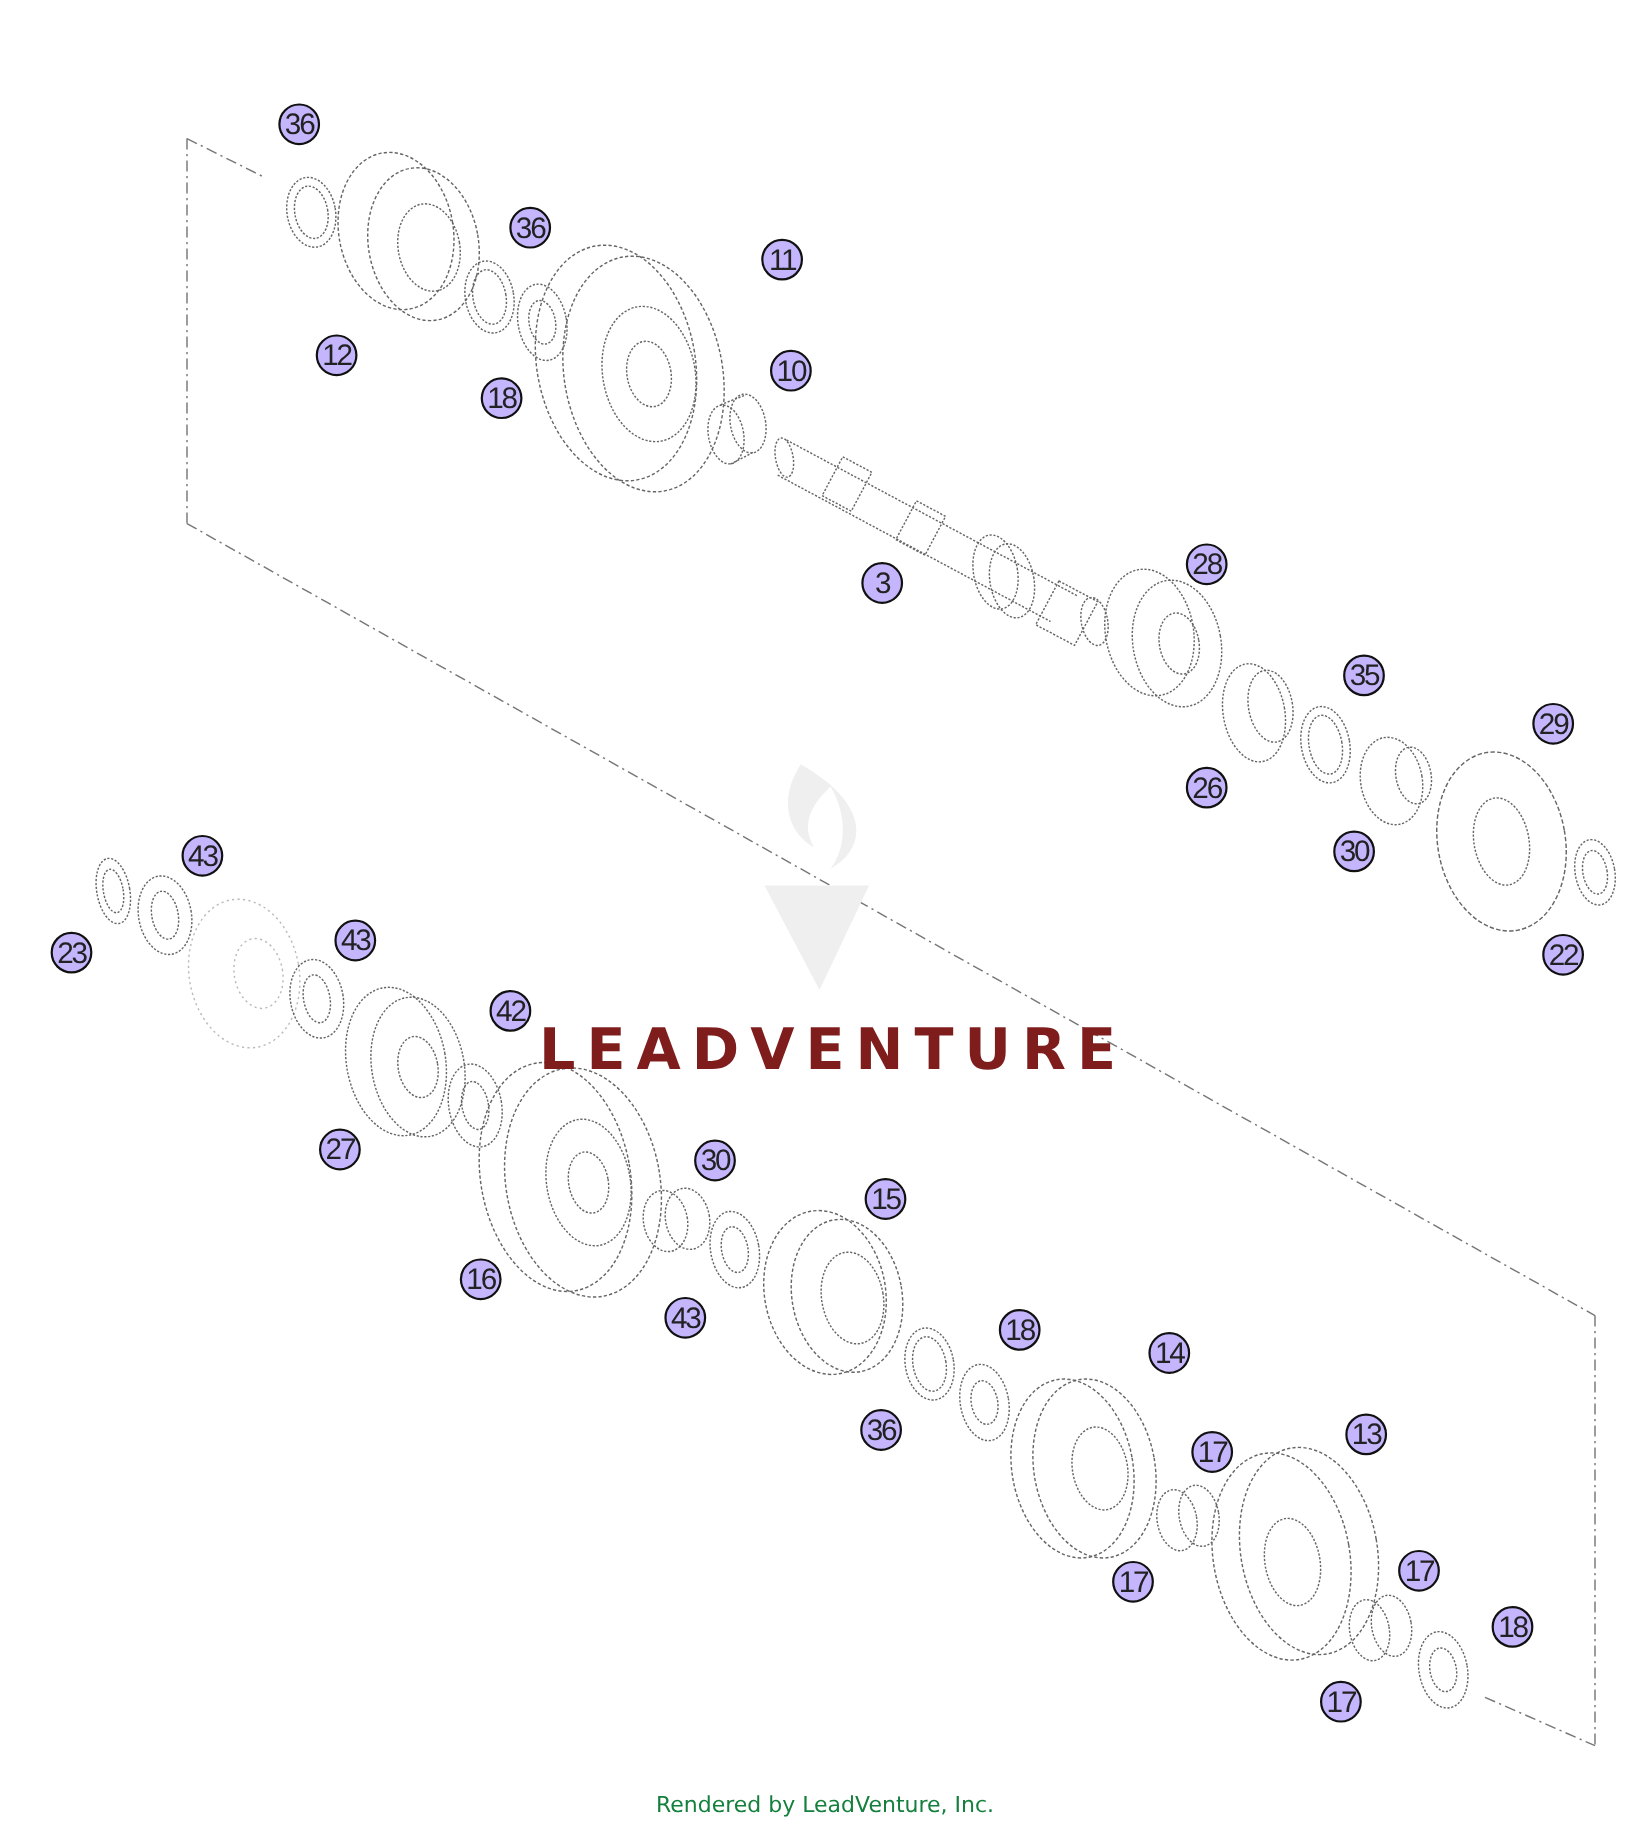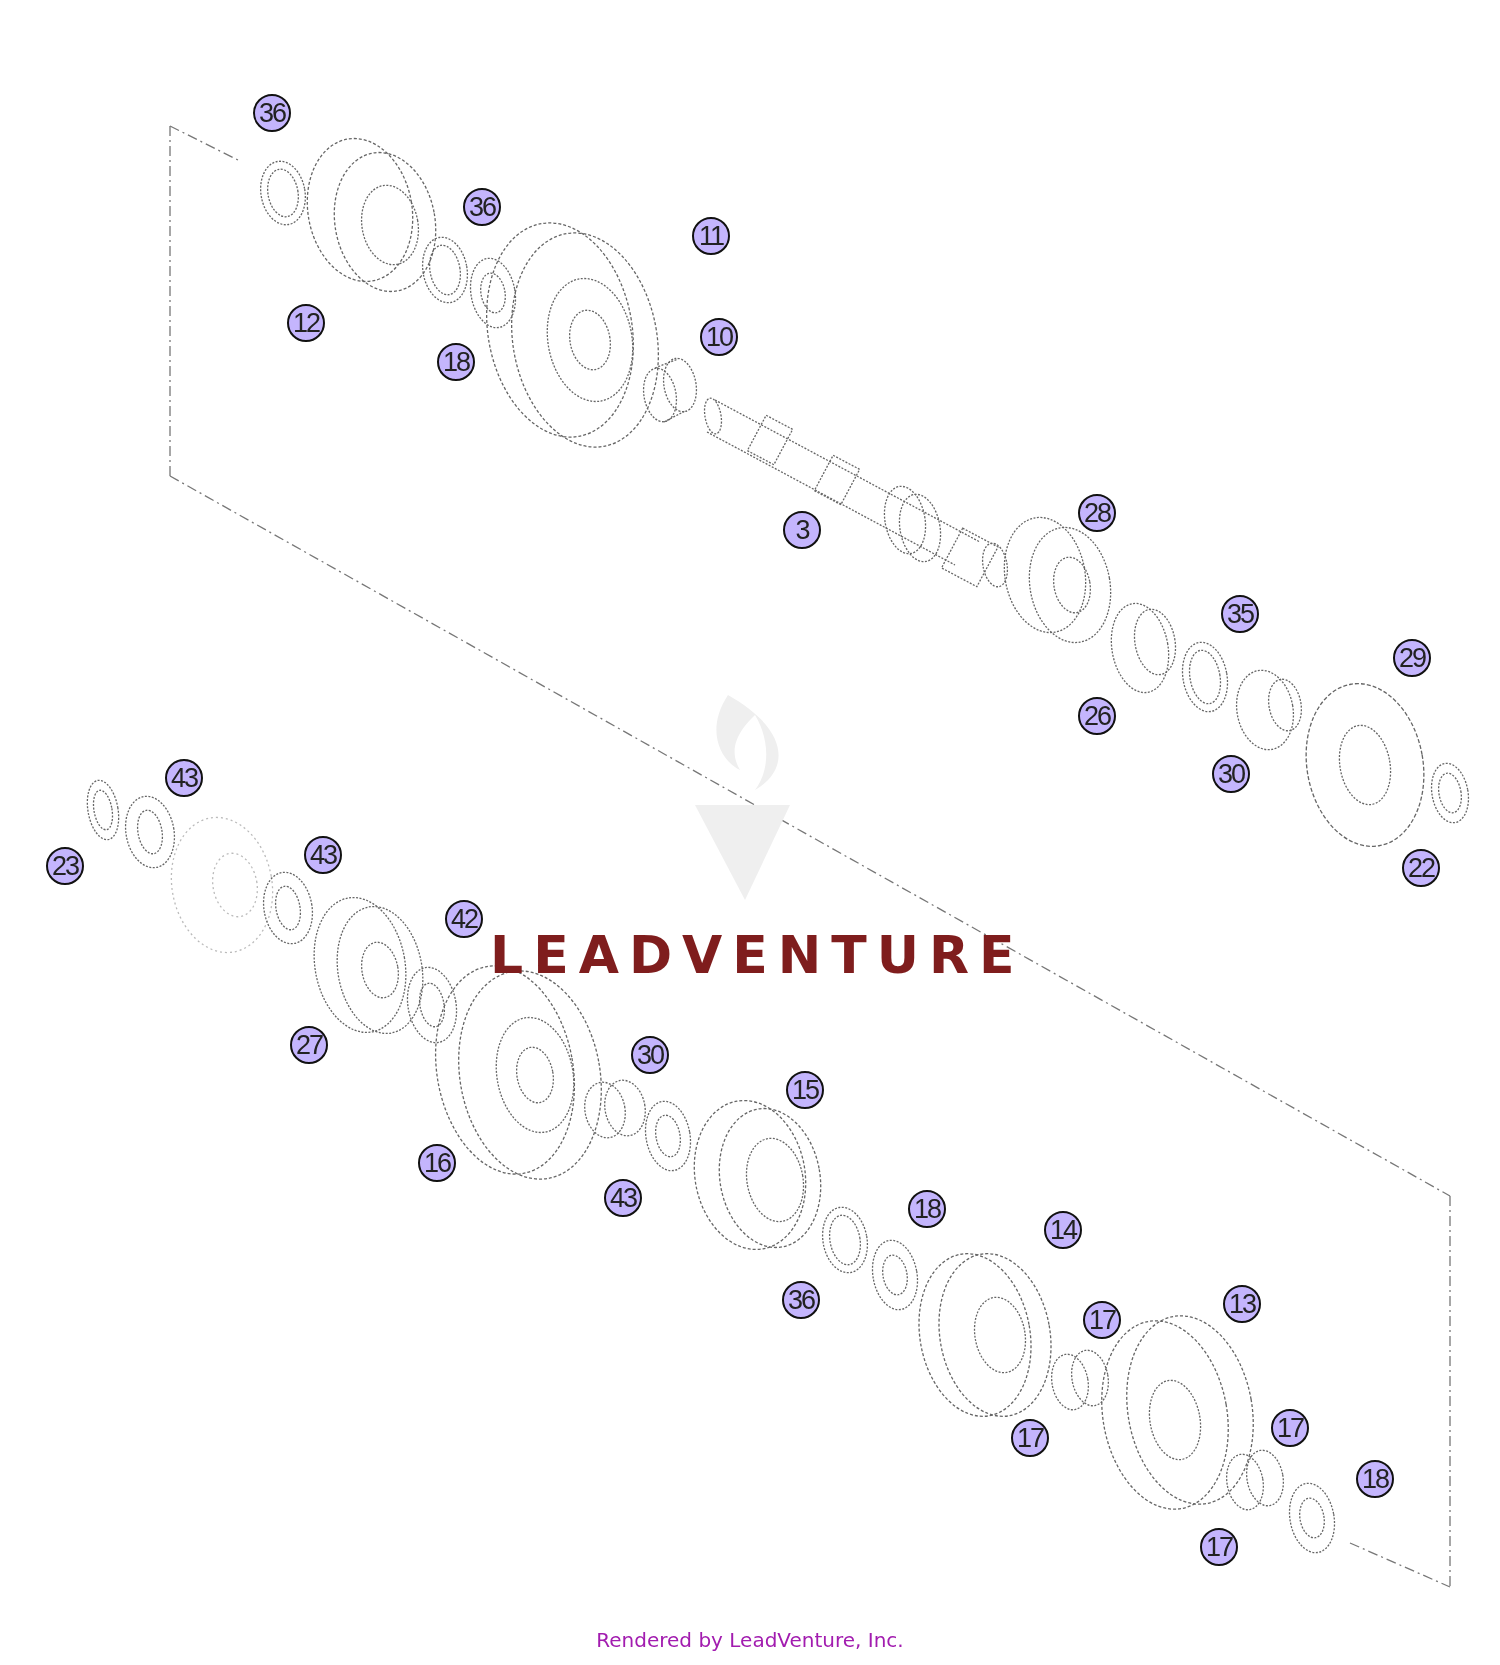--- a/index.html
+++ b/index.html
@@ -1,20 +1,20 @@
 <!DOCTYPE html>
 <html><head>
   <meta charset="utf-8">
   <style>
     html, body { margin: 0; padding: 0; background: #ffffff; }
     body { width: 1500px; height: 1665px; position: relative; overflow: hidden; font-family: "Liberation Sans", sans-serif; }
     #canvas { position: absolute; left: 0; top: 0; width: 1500px; height: 1665px; }
     .callout { position: absolute; width: 38px; height: 38px; margin-left: -19px; margin-top: -19px; border: 2.5px solid #111; border-radius: 50%; box-sizing: border-box; display: flex; align-items: center; justify-content: center; font-family: "Liberation Sans", sans-serif; font-size: 27px; color: #222; letter-spacing: -2px; background: #c4b5fd; cursor: pointer; text-align: center; }
     .watermark-text { position: absolute; left: 490px; top: 925px; font-family: "DejaVu Sans", sans-serif; font-size: 52px; letter-spacing: 10px; color: #7f1d1d; font-weight: bold; }
-    .footer { position: absolute; left: 0; width: 1500px; top: 1628px; text-align: center; font-family: "DejaVu Sans", sans-serif; font-size: 20px; color: #a21caf; }
+    .footer { position: absolute; left: 0; width: 1500px; top: 1628px; text-align: center; font-family: "DejaVu Sans", sans-serif; font-size: 20px; color: #15803d; }
   </style>
 </head>
 <body>
 
 <svg id="canvas" viewBox="0 0 1500 1665" xmlns="http://www.w3.org/2000/svg">
   <g fill="none" stroke="#666" stroke-width="1.3" stroke-dasharray="2 1.5">
 
     <g stroke="#777" stroke-dasharray="10 4 2 4">
       <line x1="170" y1="126" x2="238" y2="160"></line>
       <line x1="170" y1="126" x2="170" y2="476"></line>

